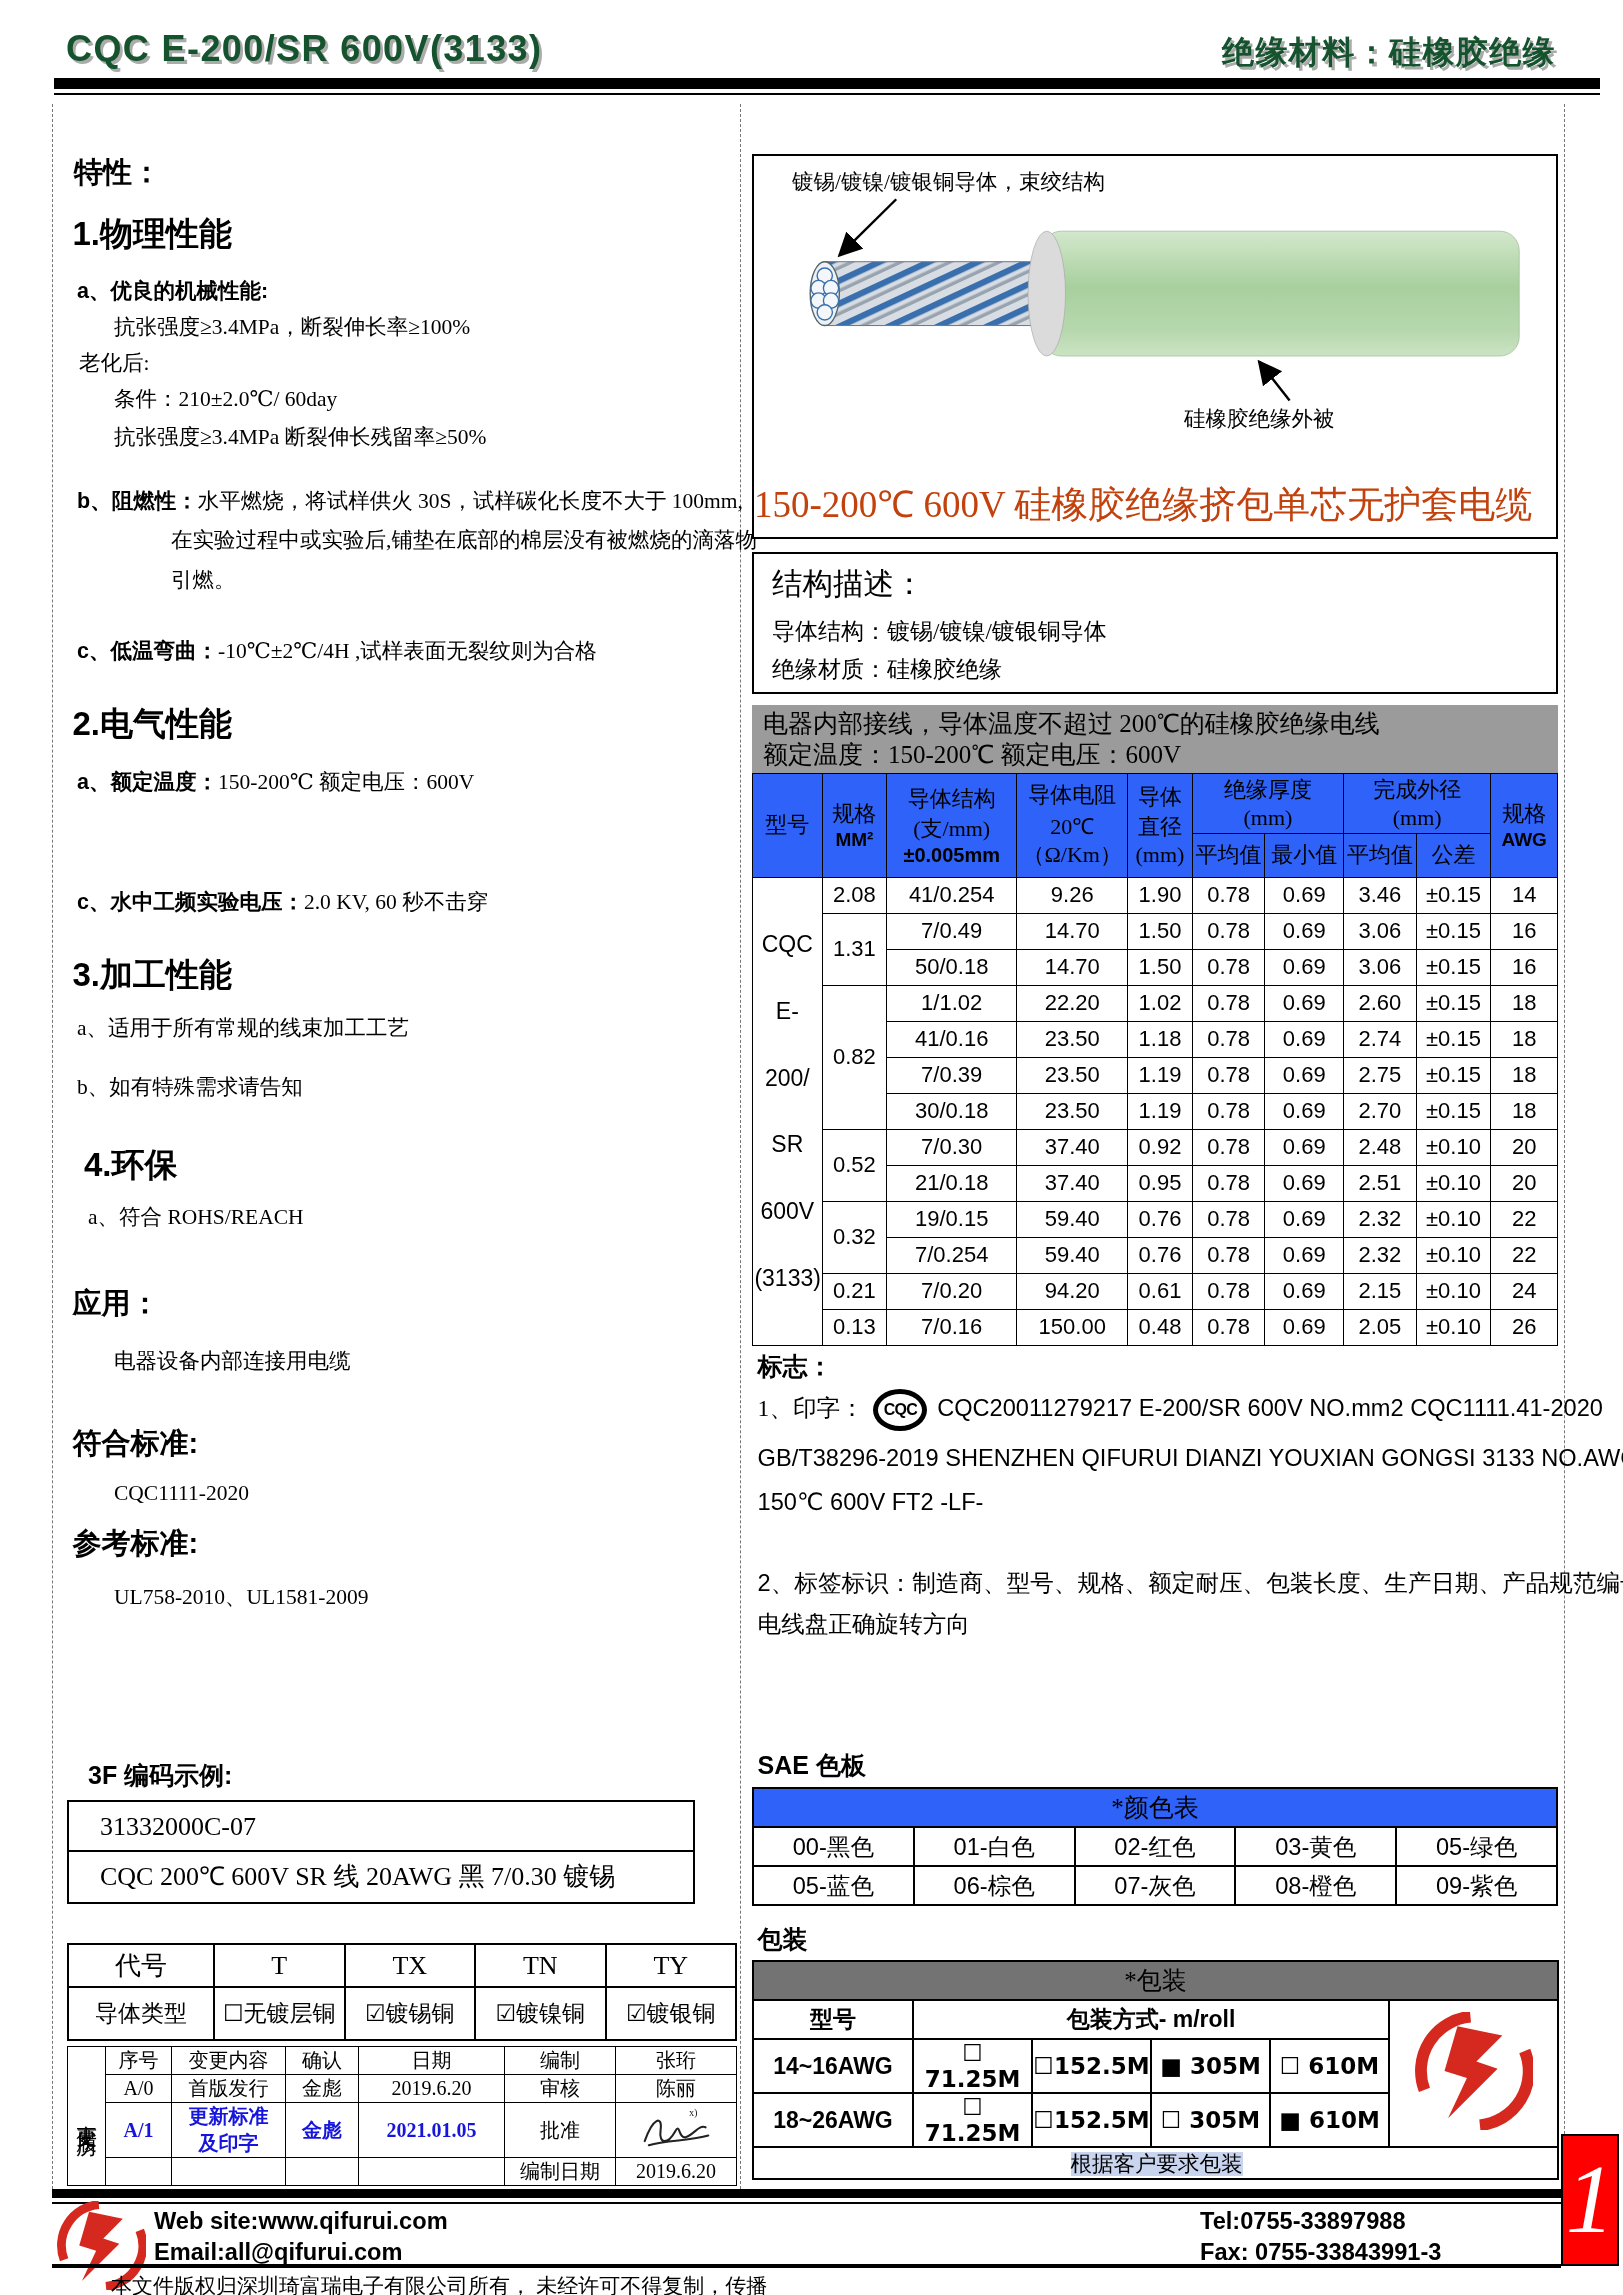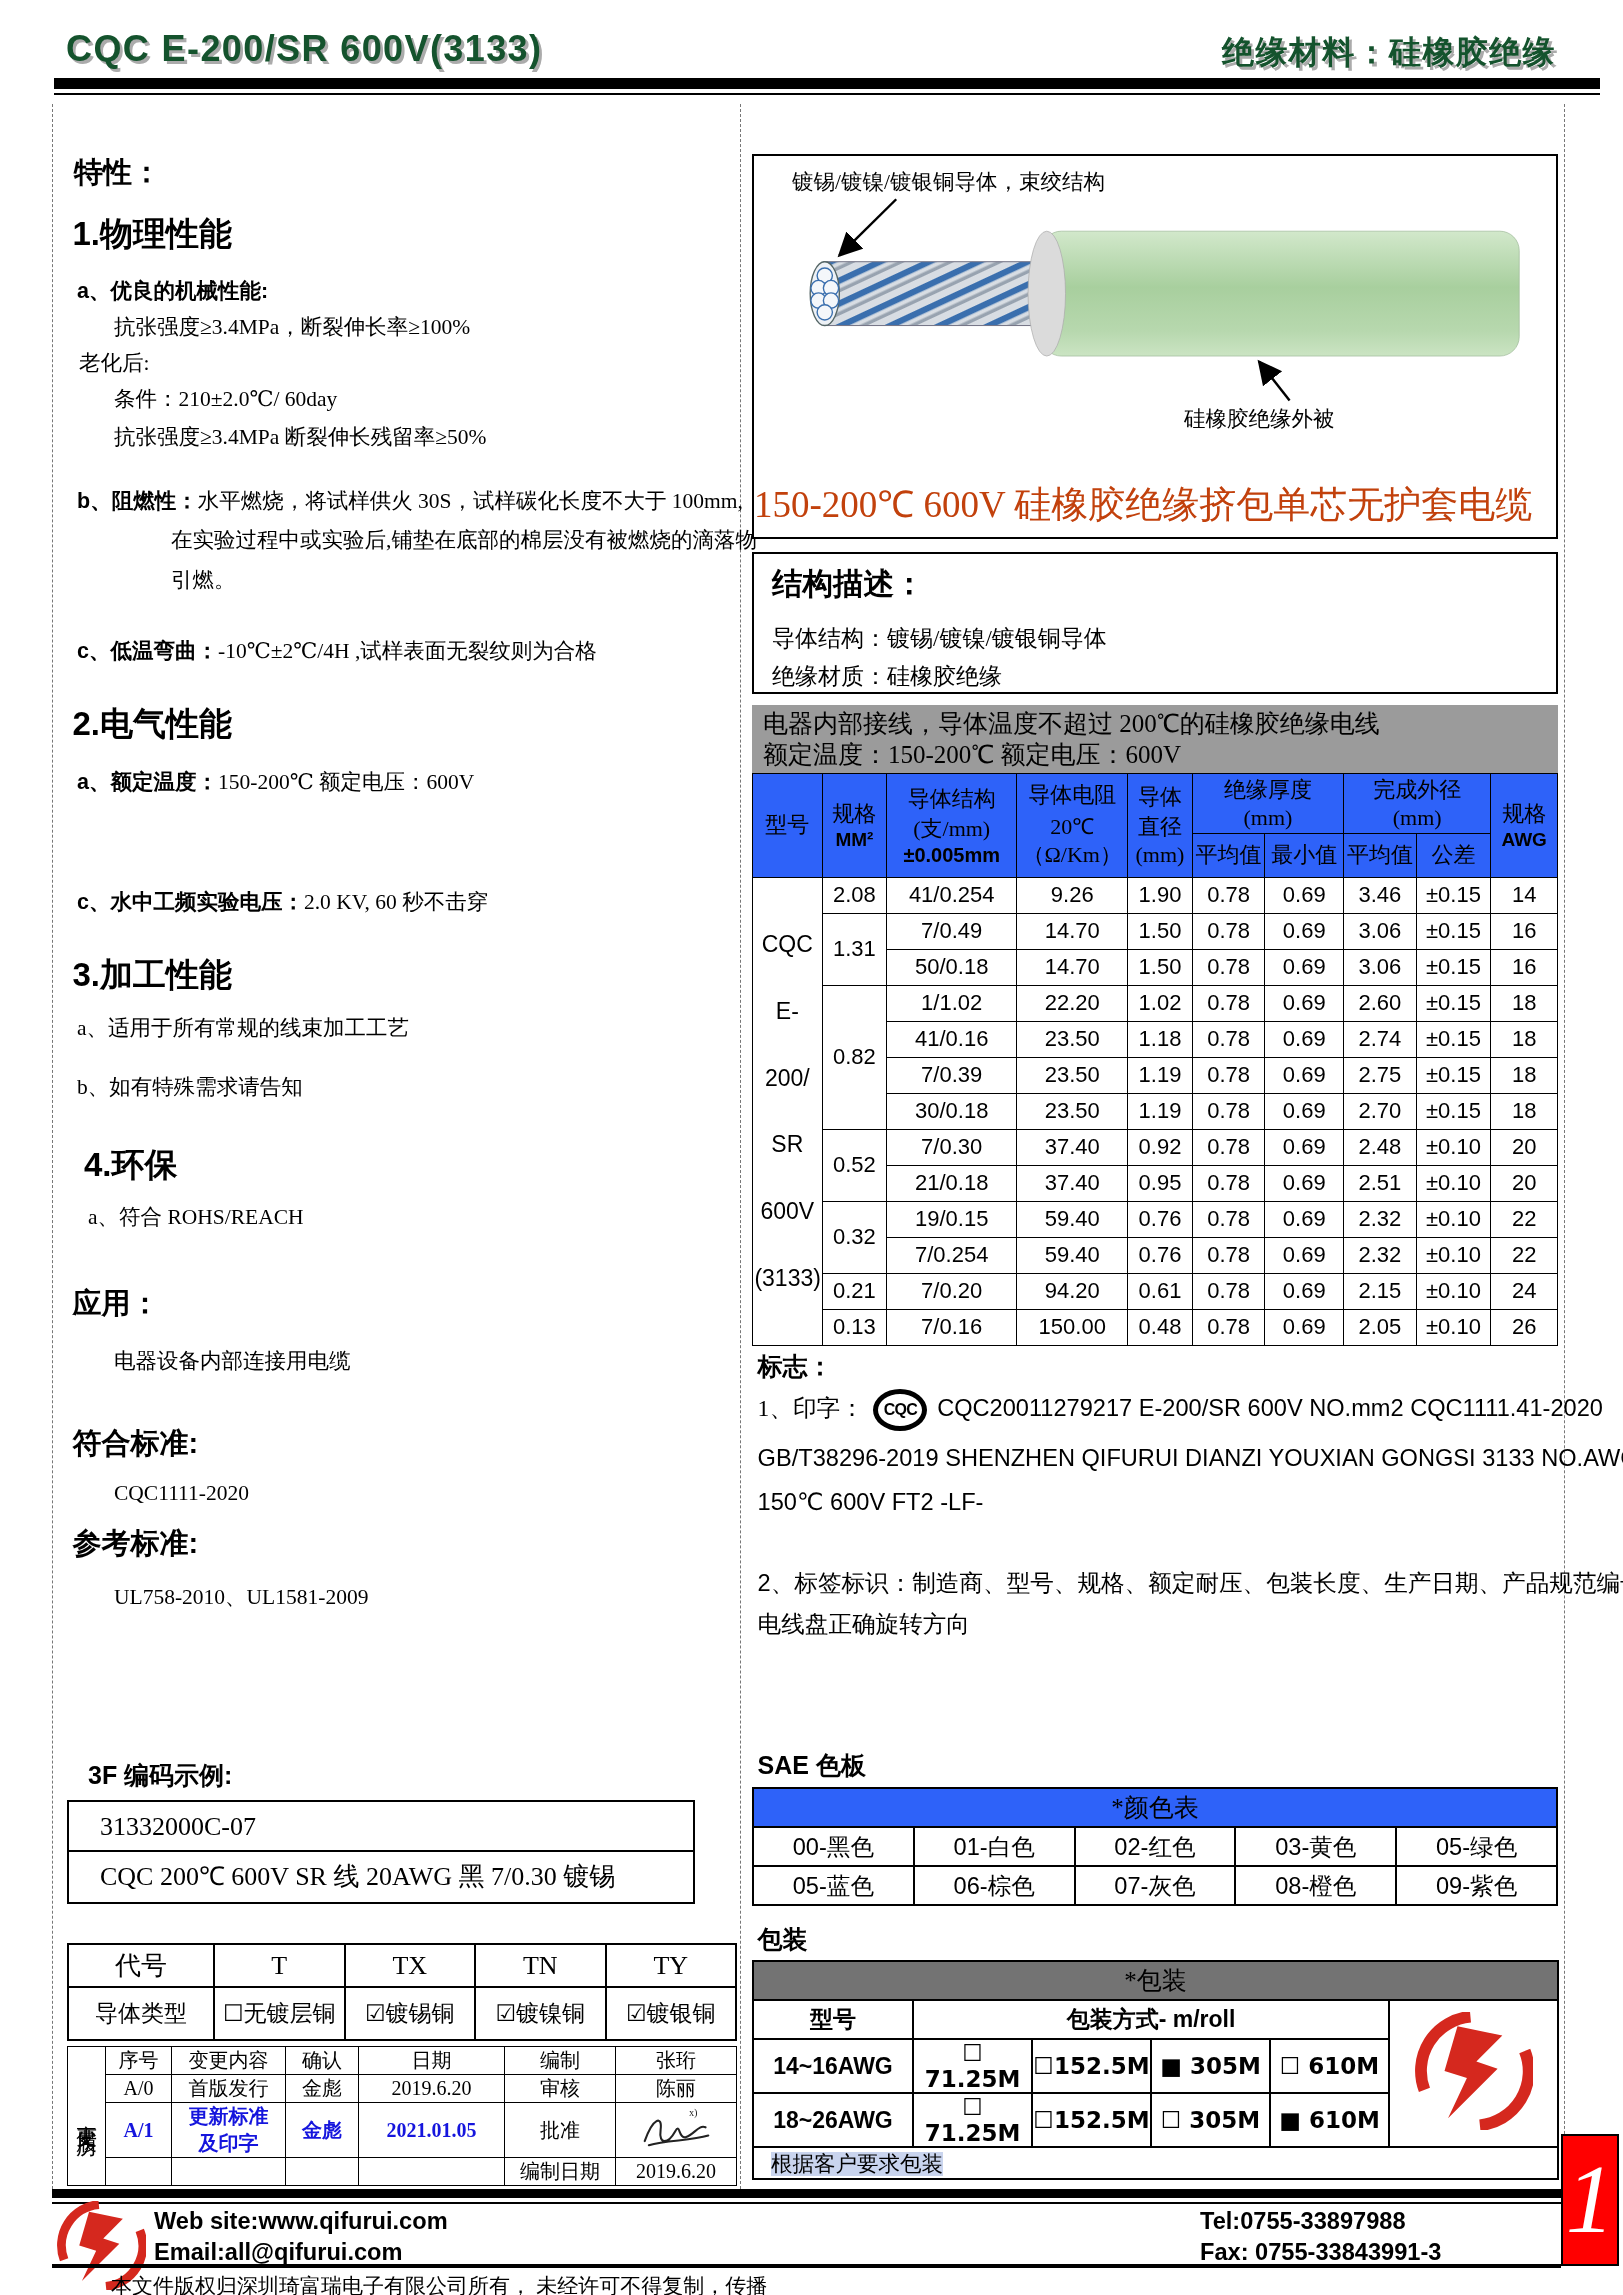--- a/index.html
+++ b/index.html
@@ -48,21 +48,21 @@
   .rev .blue{color:#1515DD;font-weight:bold}
 
   
   #rightcol{position:absolute;left:699px;top:0;width:811px}
   .cablebox{position:absolute;top:50px;left:0;width:806px;height:385px;border:2.1px solid #000;background:#fff}
   .cable-label{position:absolute;font-size:21.5px;font-family:"Liberation Serif",serif}
   .cable-title{position:absolute;left:0;right:0;top:321px;color:#c2410c;
                font-size:37px;font-family:"Liberation Serif",serif;white-space:nowrap}
   .structbox{position:absolute;top:448px;left:0;width:806px;height:142px;border:2.1px solid #000;
              padding:9.7px 18px}
-  .structbox .hd{font-size:30.5px;font-weight:bold;margin-bottom:18px}
+  .structbox .hd{font-size:30.5px;font-weight:normal;margin-bottom:11px}
   .structbox .sl{font-size:23px;font-family:"Liberation Serif",serif;margin-top:7px}
   .banner{position:absolute;top:601px;left:0;width:806px;height:68px;background:#9B9B9B;
           padding:4.2px 11px;font-size:25px;font-family:"Liberation Serif",serif}
   .banner div{line-height:30.5px}
 
   
   .spec{position:absolute;top:669px;left:0;width:806px;table-layout:fixed}
   .spec th,.spec td{border:1.4px solid #000;text-align:center}
   .spec th{background:#2E62F9;font-weight:normal;font-family:"Liberation Serif",serif;
            font-size:22px;height:44px;padding:1.4px}
@@ -77,22 +77,22 @@
 
   
   .subhead{position:absolute;font-size:25px;font-weight:bold}
   .sae{position:absolute;top:1683px;left:0;width:806px;table-layout:fixed}
   .sae td{border:2.1px solid #000;text-align:center;font-size:23.6px;height:39px}
   .sae .ttl{background:#2E62F9;font-family:"Liberation Serif",serif;font-size:25px}
   .pkg{position:absolute;top:1856px;left:0;width:806px;table-layout:fixed}
   .pkg td{border:2.1px solid #000;text-align:center;font-size:23px;font-weight:bold;height:39px}
   .pkg .ttl{background:#737373;font-weight:normal;font-family:"Liberation Serif",serif;font-size:25px}
   .pkg .awgrow td{height:46px}
-  .pkg .note{text-align:left;font-weight:normal;font-family:"Liberation Serif",serif;height:32px;
-             padding-left:17px;font-size:21.5px}
+  .pkg .note{text-align:center;font-weight:normal;font-family:"Liberation Serif",serif;height:32px;
+             padding-left:2px;font-size:21.5px}
   .pkg .note span{background:#C9D4EE}
   .chk{font-family:"DejaVu Sans",sans-serif}
 
   
   .footrule{position:absolute;left:52px;top:2189px;width:1509px;border-top:9px solid #000;
             border-bottom:2.8px solid #000;height:14.6px}
   .footline{position:absolute;left:52px;top:2264px;width:1509px;height:3.5px;background:#000}
   .foot-txt{position:absolute;font-size:23.6px;font-weight:bold;white-space:nowrap}
   .copyright{position:absolute;left:111px;top:2272px;font-size:21px;font-family:"Liberation Serif",serif;white-space:nowrap}
   .pagebox{position:absolute;left:1561px;top:2134px;width:58px;height:132px;background:#F00;

